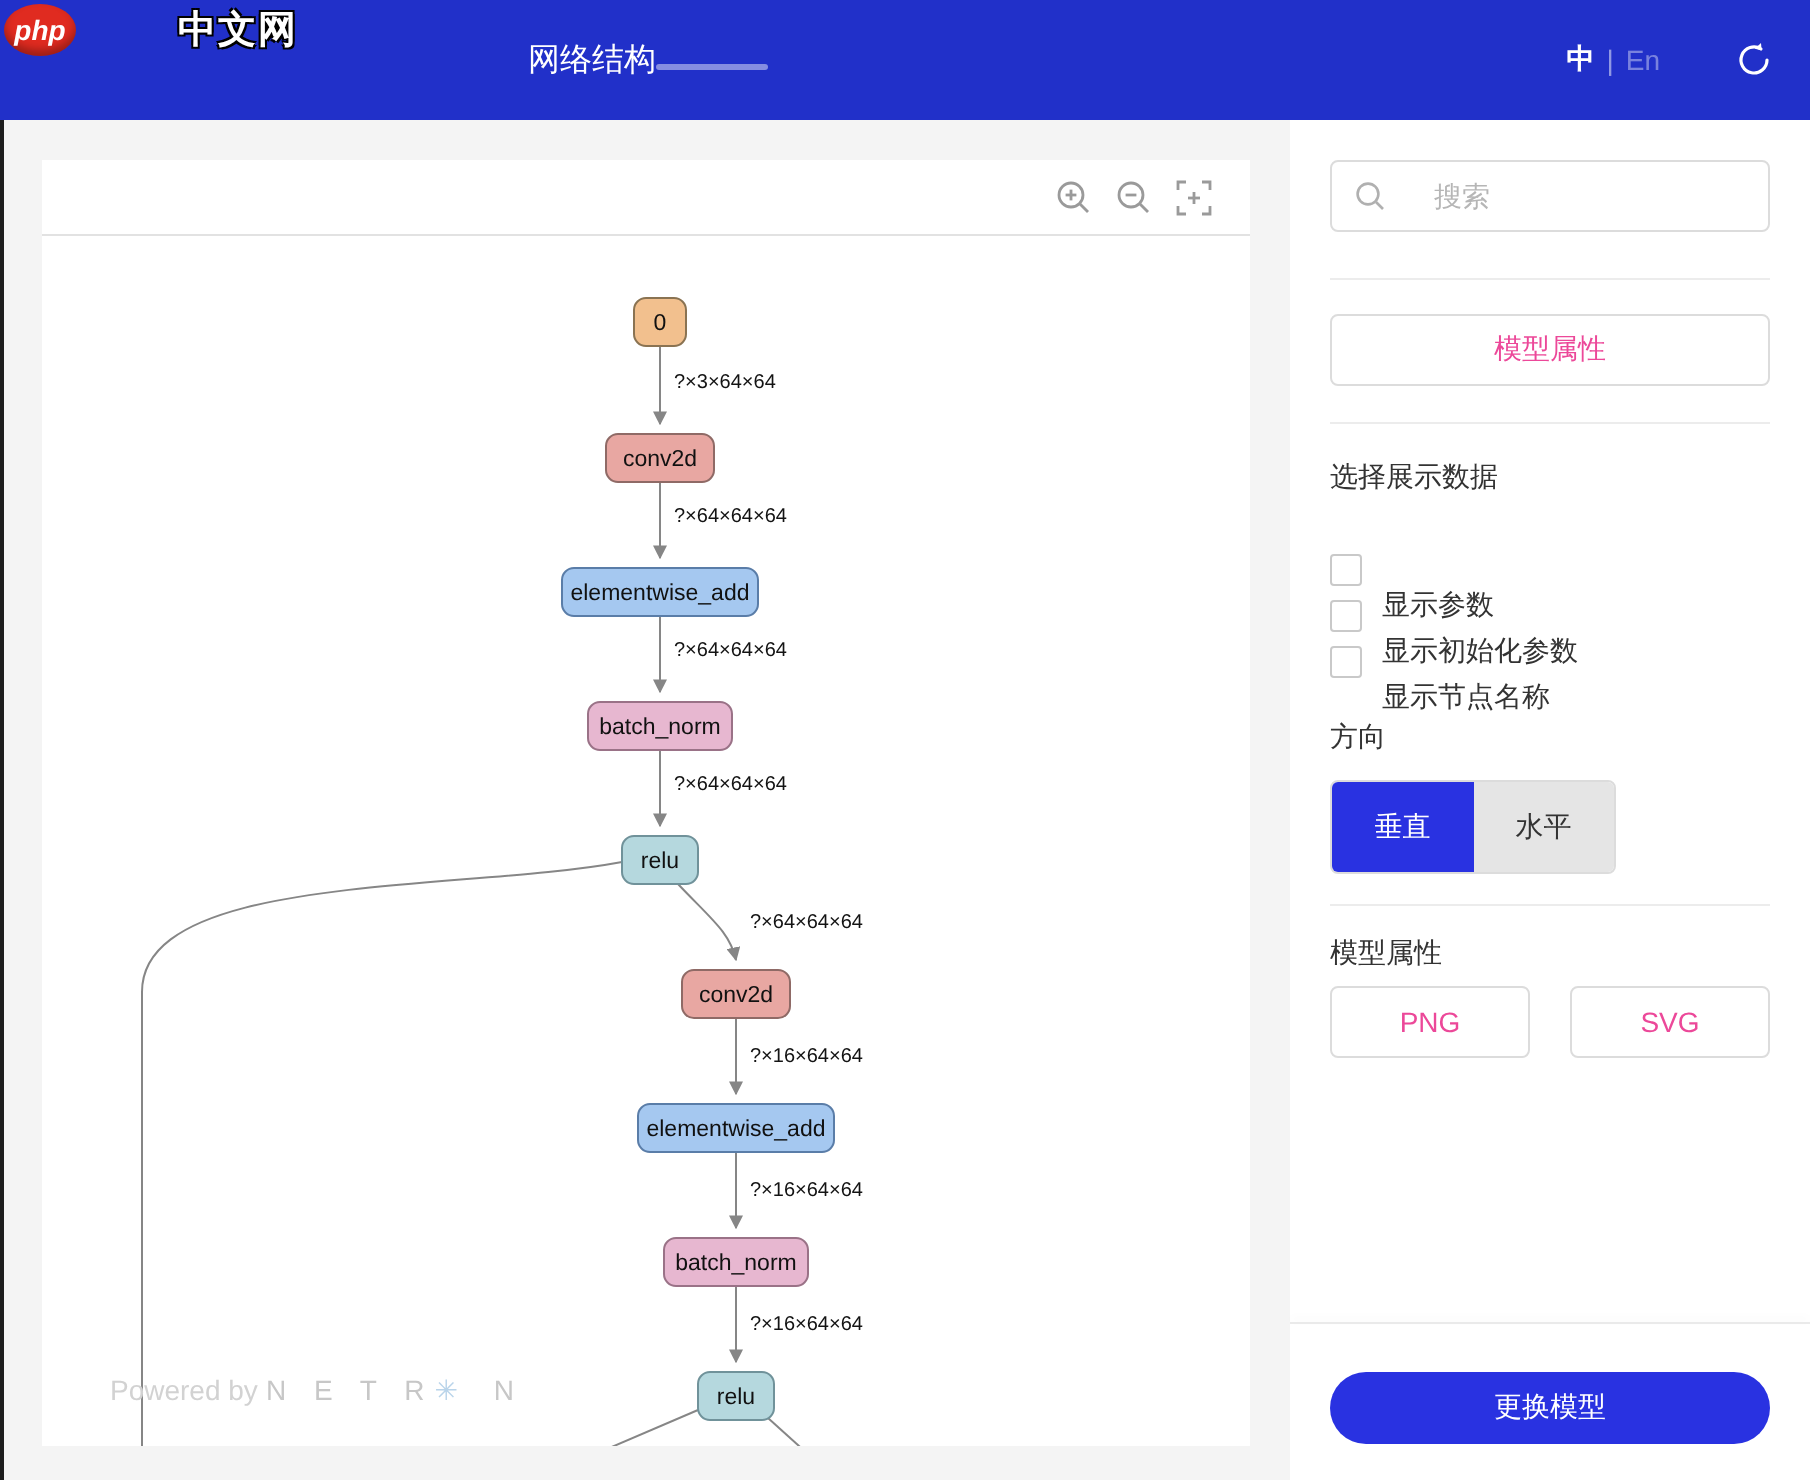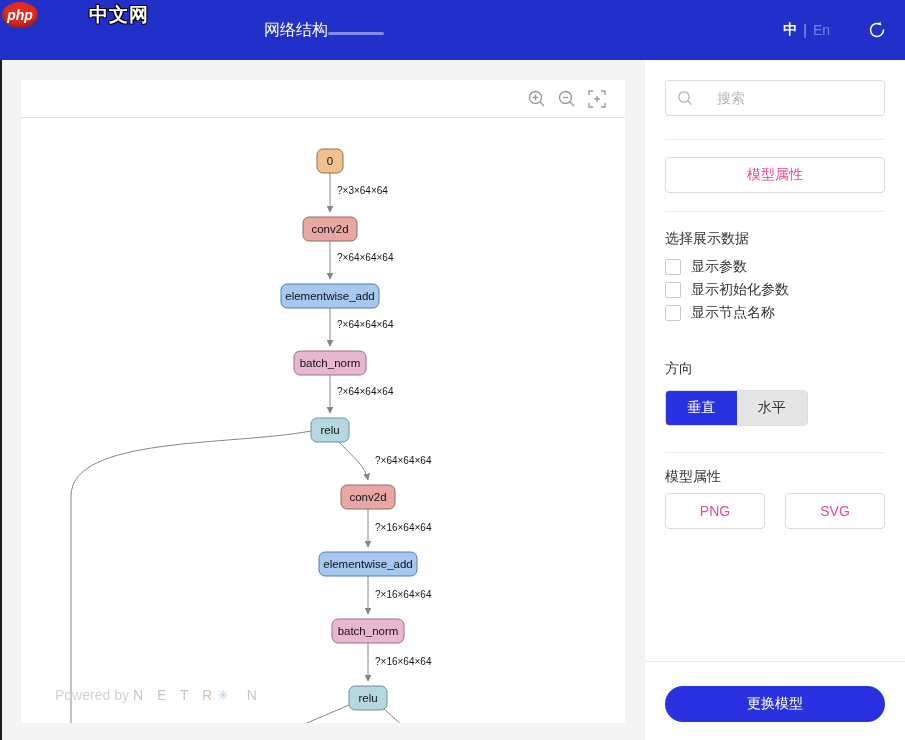--- a/index.html
+++ b/index.html
@@ -64,22 +64,22 @@
   .search-box svg { margin-left:11px; }
   .search-input { border:none; outline:none; flex:1; margin-left:24px; font-size:14px; color:#333; width:150px; }
   .search-input::placeholder { color:#b6b6b6; }
   .sb-divider { position:absolute; left:20px; width:220px; height:1px; background:#ececec; }
   .btn-outline { position:absolute; border:1px solid #dcdcdc; border-radius:4px; background:#fff;
     font-size:14px; color:#ec4899; cursor:pointer; font-family:"Liberation Sans", sans-serif; }
   .model-props-btn { left:20px; top:97px; width:220px; height:36px; }
   .section-title { position:absolute; left:20px; font-size:14px; color:#333; }
   .checkbox-row { position:absolute; left:20px; display:flex; align-items:center; cursor:pointer; }
   .checkbox { width:16px; height:16px; border:1px solid #c9c9c9; border-radius:2px; background:#fff; }
-  .checkbox-label { font-size:14px; color:#333; margin-left:10px; }
-  .dir-toggle { position:absolute; left:20px; top:330px; width:143px; height:36px;
+  .checkbox-label { font-size:14px; color:#333; margin-left:10px;margin-top:36px; }
+  .dir-toggle { position:absolute; left:20px; top:330px; width:143px; height:47px;
     border:1px solid #dcdcdc; border-radius:4px; display:flex; overflow:hidden; background:#fff; }
   .dir-opt { flex:1; display:flex; align-items:center; justify-content:center; font-size:14px;
     color:#333; cursor:pointer; background:#e5e5e5; }
   .dir-opt.selected { background:var(--accent); color:#fff; }
   .export-png { left:20px; top:433px; width:100px; height:36px; }
   .export-svg { left:140px; top:433px; width:100px; height:36px; }
   .sidebar-bottom-line { position:absolute; left:0; top:601px; width:260px; height:1px; background:#eaeaea;
     box-shadow:0 -2px 4px rgba(0,0,0,0.05); }
   .change-model-btn { position:absolute; left:20px; top:626px; width:220px; height:36px;
     background:var(--accent); color:#fff; border:none; border-radius:18px; font-size:14px;

